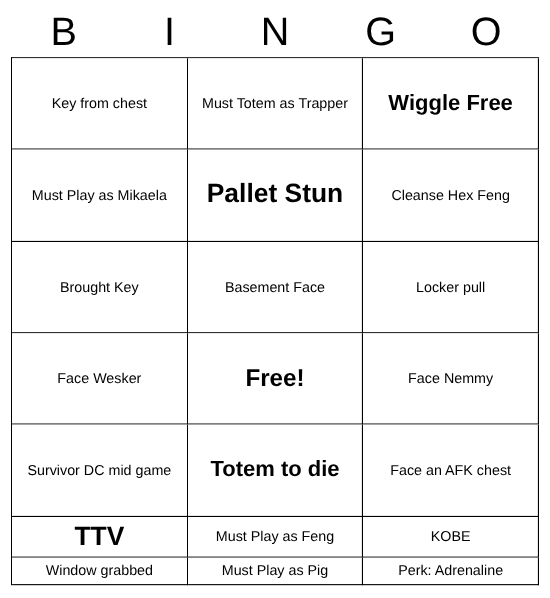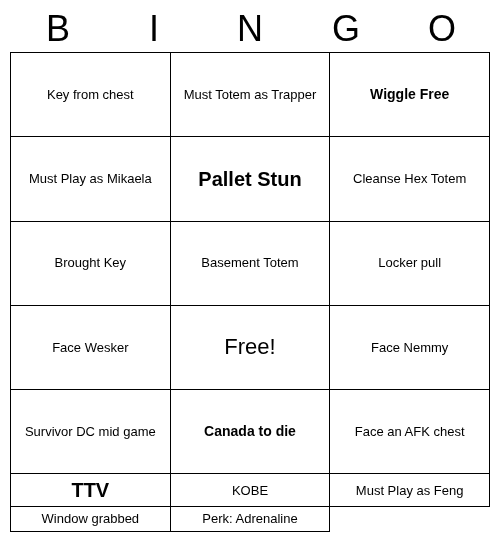--- a/index.html
+++ b/index.html
@@ -59,60 +59,61 @@
       text-align: center;
       padding: 4px;
       font-size: 13px;
       font-family: Arial, sans-serif;
       color: #000;
       line-height: 1.2;
       background: #fff;
     }
 
     .bingo-cell.large-text {
-      font-size: 20px;
+      font-size: 24px;
       font-weight: bold;
     }
 
     .bingo-cell.medium-large {
-      font-size: 14px;
+      font-size: 20px;
       font-weight: bold;
     }
 
     .bingo-cell.free {
       font-size: 22px;
-      font-weight: normal;
+      font-weight: bold;
     }
   </style>
 </head>
 <body>
 
 <div id="bingo-card">
   <div id="bingo-header">
   <span class="bingo-letter">B</span>
       <span class="bingo-letter">I</span>
       <span class="bingo-letter">N</span>
       <span class="bingo-letter">G</span>
       <span class="bingo-letter">O</span>
     </div>
   <div id="bingo-grid">
   <div class="bingo-cell">Key from chest</div>
       <div class="bingo-cell">Must Totem as Trapper</div>
       <div class="bingo-cell medium-large">Wiggle Free</div>
       <div class="bingo-cell">Must Play as Mikaela</div>
       <div class="bingo-cell large-text">Pallet Stun</div>
-      <div class="bingo-cell">Cleanse Hex Totem</div>
+      <div class="bingo-cell">Cleanse Hex Feng</div>
       <div class="bingo-cell">Brought Key</div>
-      <div class="bingo-cell">Basement Totem</div>
+      <div class="bingo-cell">Basement Face</div>
       <div class="bingo-cell">Locker pull</div>
       <div class="bingo-cell">Face Wesker</div>
       <div class="bingo-cell free">Free!</div>
       <div class="bingo-cell">Face Nemmy</div>
       <div class="bingo-cell">Survivor DC mid game</div>
-      <div class="bingo-cell medium-large">Canada to die</div>
+      <div class="bingo-cell medium-large">Totem to die</div>
       <div class="bingo-cell">Face an AFK chest</div>
       <div class="bingo-cell large-text">TTV</div>
+      <div class="bingo-cell">Must Play as Feng</div>
       <div class="bingo-cell">KOBE</div>
-      <div class="bingo-cell">Must Play as Feng</div>
       <div class="bingo-cell">Window grabbed</div>
+      <div class="bingo-cell">Must Play as Pig</div>
       <div class="bingo-cell">Perk: Adrenaline</div>
     </div>
 </div>
 
 </body></html>

